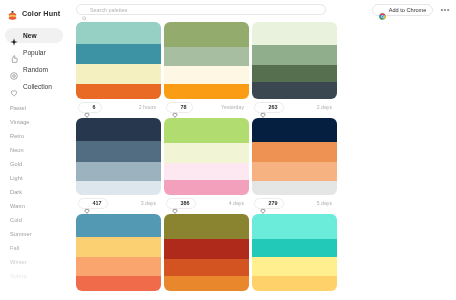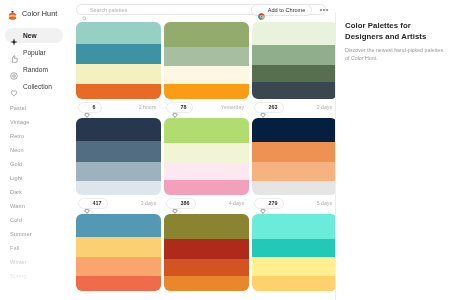--- a/index.html
+++ b/index.html
@@ -20,21 +20,21 @@
     flex: 0 0 68px;
     position: relative;
     overflow: hidden;
   }
   .brand {
     display: flex; align-items: center; gap: 4px;
     padding: 2px 0 0 7px; height: 14px;
   }
   .brand-logo { width: 11px; height: 11px; position: relative; flex: 0 0 11px; }
   .brand-name {
-    font-size: 7.2px; font-weight: normal; color: #2b2b2b; letter-spacing: .1px;
+    font-size: 7.2px; font-weight: bold; color: #2b2b2b; letter-spacing: .1px;
     white-space: nowrap;
   }
 
   .nav { margin-top: 9px; padding: 0 5px; }
   .nav-item {
     display: flex; align-items: center; gap: 5px;
     height: 15px; padding: 0 5px;
     border-radius: 8px;
     cursor: pointer;
     margin-bottom: 2px;
@@ -375,19 +375,14 @@
           <div class="sw" style="height:32%;background:#6bebd9"></div>
           <div class="sw" style="height:24%;background:#23c9b8"></div>
           <div class="sw" style="height:24%;background:#ffef8f"></div>
           <div class="sw" style="height:20%;background:#ffd16a"></div>
         </div>
       </div>
 
     </div>
   </section>
 
-  <aside class="rightpanel">
-    <div class="divider"></div>
-    <h1 class="rp-title">Color Palettes for Designers and Artists</h1>
-    <p class="rp-sub">Discover the newest hand-picked palettes of Color Hunt.</p>
-  </aside>
 
 </div>
 
 </body></html>

